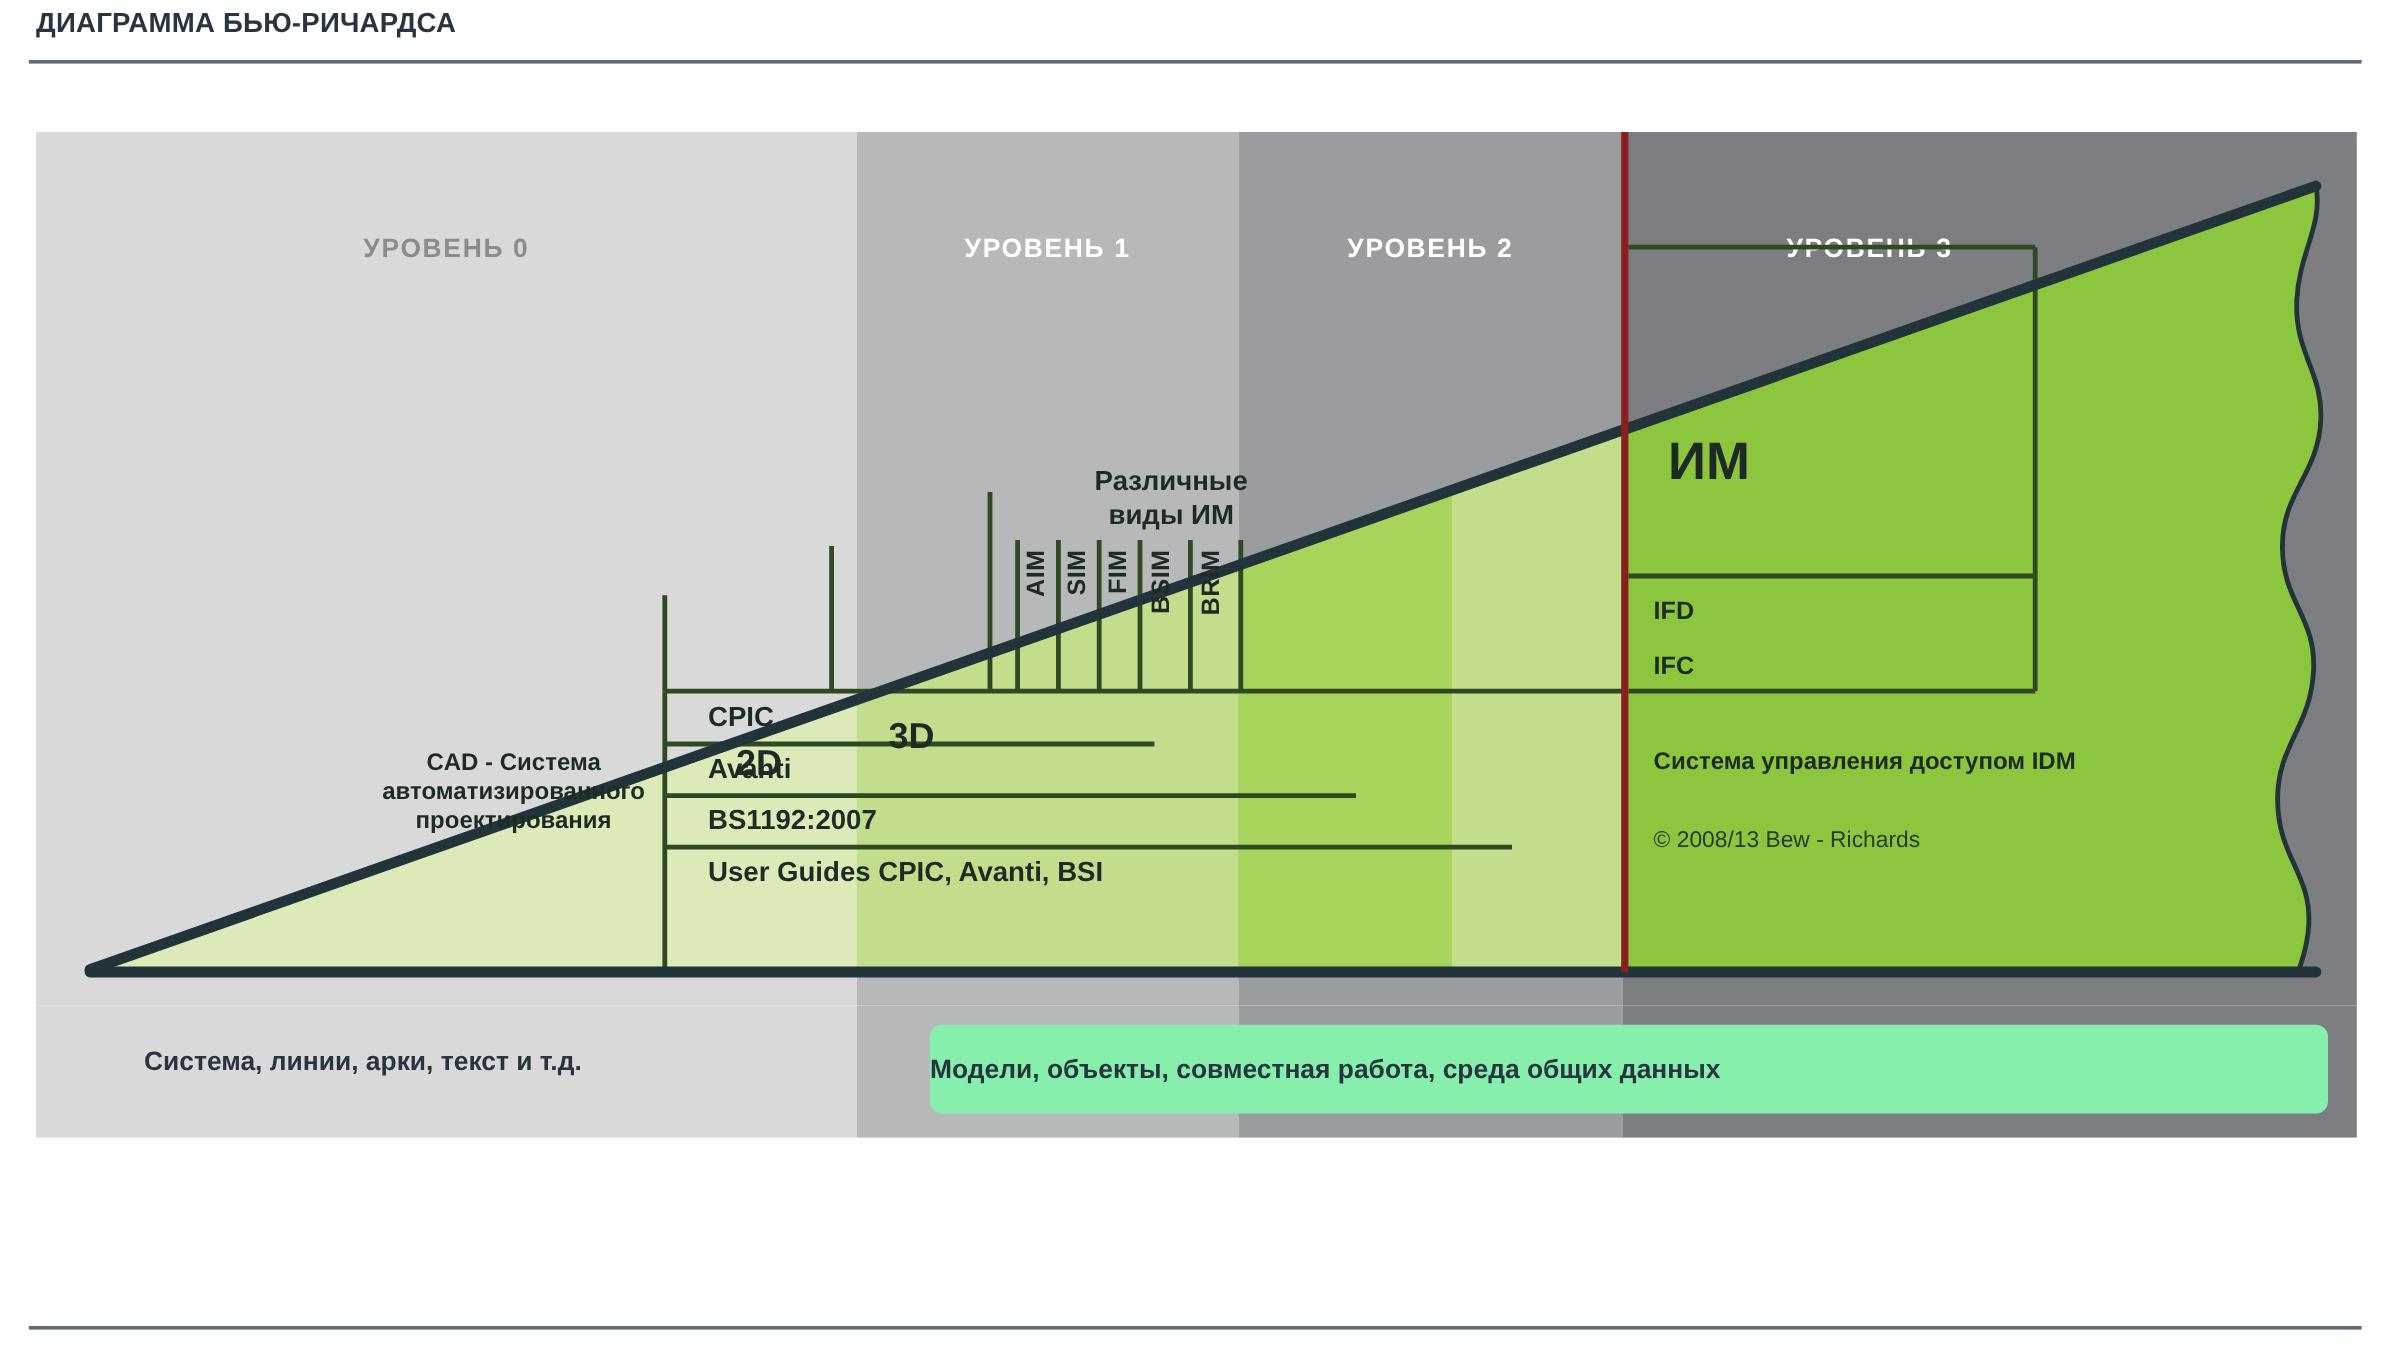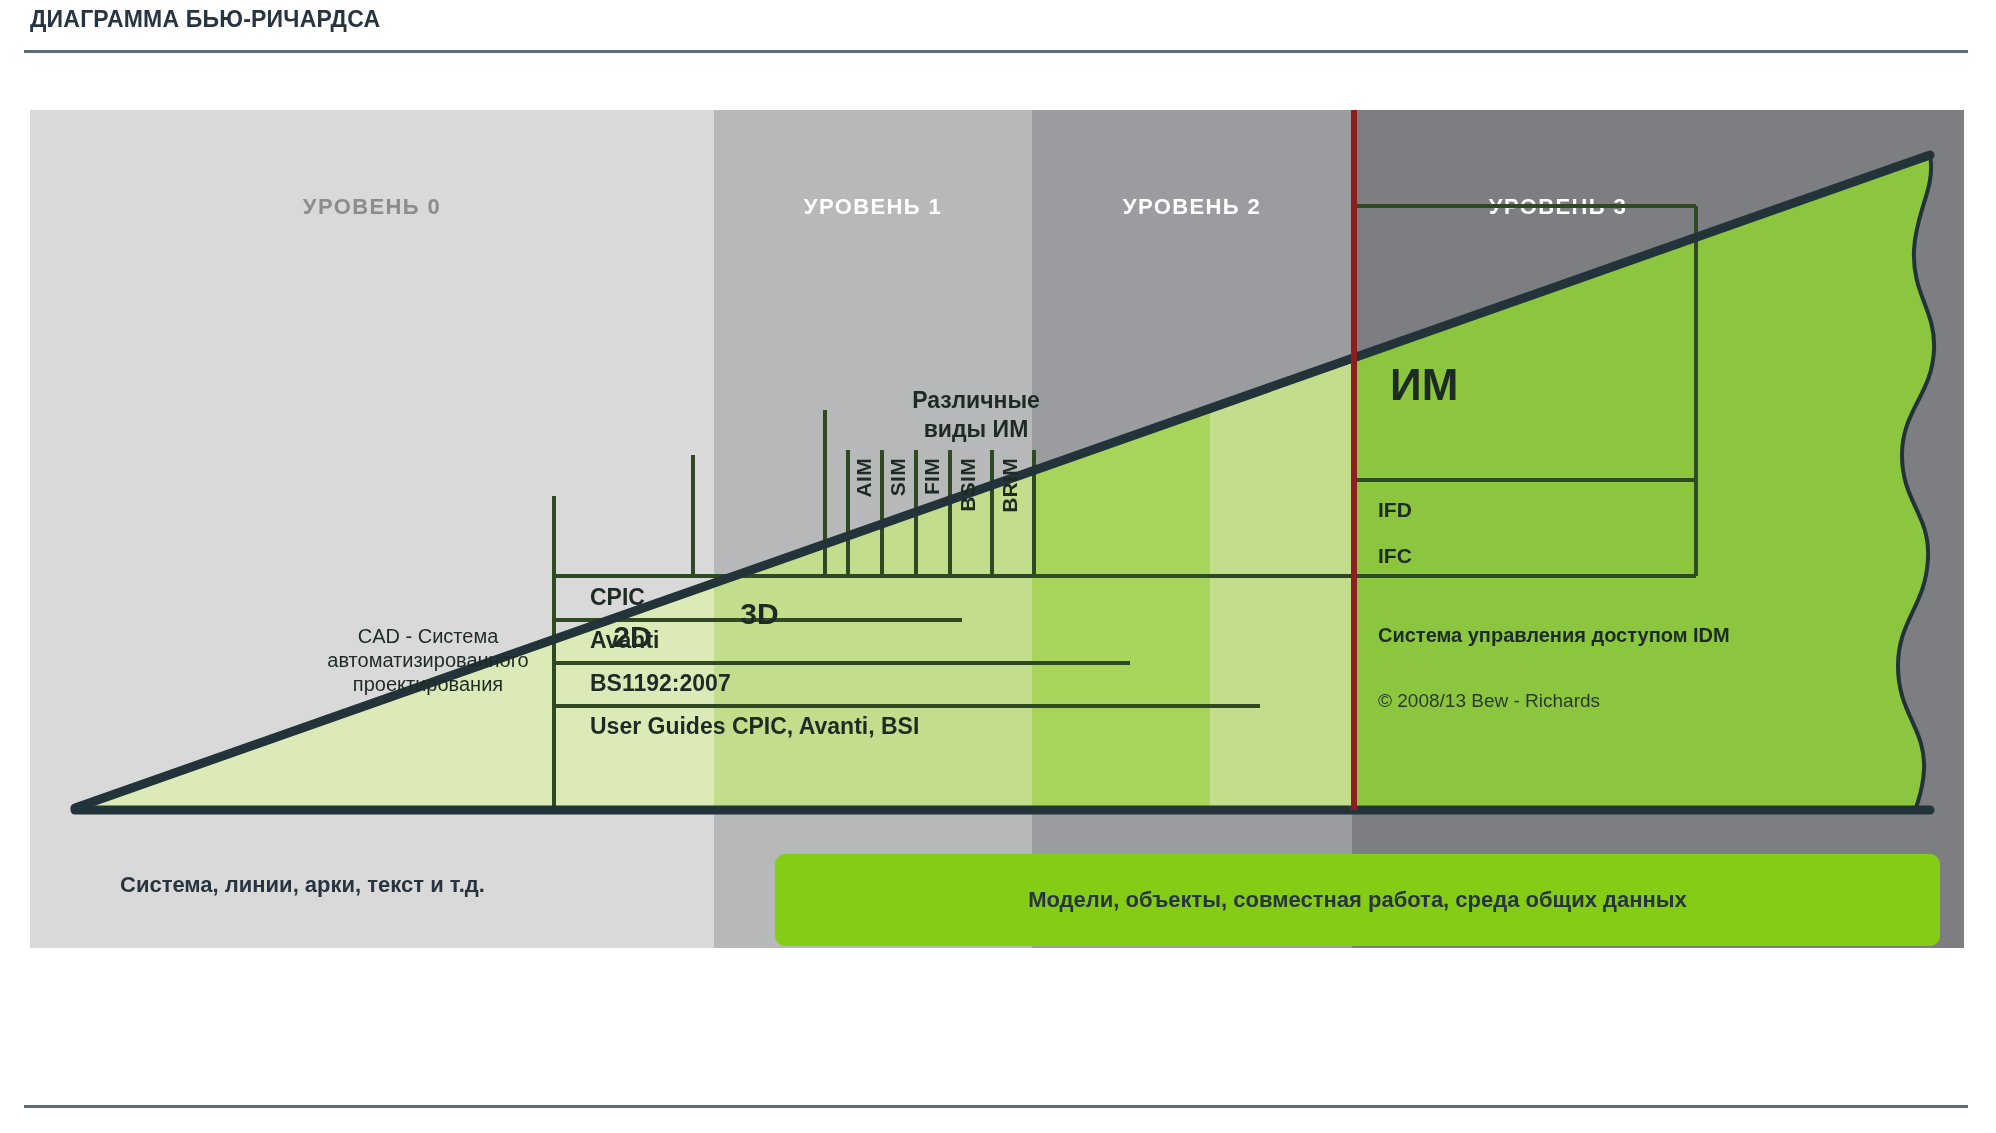--- a/index.html
+++ b/index.html
@@ -71,21 +71,21 @@
   }
   .lbl-im{
     left:1360px;top:250px;width:300px;
     font-size:44px;font-weight:bold;
   }
   .lbl-ifd{left:1348px;top:388px;font-size:21px;font-weight:bold;}
   .lbl-ifc{left:1348px;top:434px;font-size:21px;font-weight:bold;}
 
   .cad-text{
     left:248px;top:514px;width:300px;text-align:center;
-    font-size:20px;font-weight:normal;line-height:1.2;
+    font-size:20px;font-weight:bold;line-height:1.2;
   }
 
   .std{font-size:23px;font-weight:bold;white-space:nowrap;}
   .std-1{left:560px;top:474px;}
   .std-2{left:560px;top:517px;}
   .std-3{left:560px;top:560px;}
   .std-4{left:560px;top:603px;}
 
   .idm-text{left:1348px;top:514px;font-size:20px;font-weight:bold;white-space:nowrap;}
   .copyright{left:1348px;top:580px;font-size:19px;color:#2b3a2e;white-space:nowrap;}
@@ -96,23 +96,23 @@
   .fb-0{left:0px;width:684px;background:#d9d9d9;}
   .fb-1{left:684px;width:318px;background:#b7b8ba;}
   .fb-2{left:1002px;width:320px;background:#9b9c9f;}
   .fb-3{left:1322px;width:612px;background:#7d7e82;}
 
   .foot-left{
     position:absolute;left:90px;top:34px;width:560px;
     font-size:22px;font-weight:bold;color:#283540;white-space:nowrap;
   }
   .foot-box{
-    position:absolute;left:745px;top:16px;width:1165px;height:92px;
-    background:#84cc16;border-radius:10px;
-    display:flex;align-items:center;justify-content:center;
+    position:absolute;left:745px;top:16px;width:1165px;height:74px;
+    background:#86efac;border-radius:10px;
+    display:flex;align-items:center;
   }
   .foot-box span{
     font-size:22px;font-weight:bold;color:#283540;white-space:nowrap;
   }
   .bottom-rule{
     position:absolute;left:24px;top:1105px;width:1944px;height:3px;background:#5d6d78;
   }
 </style>
 </head>
 <body>

